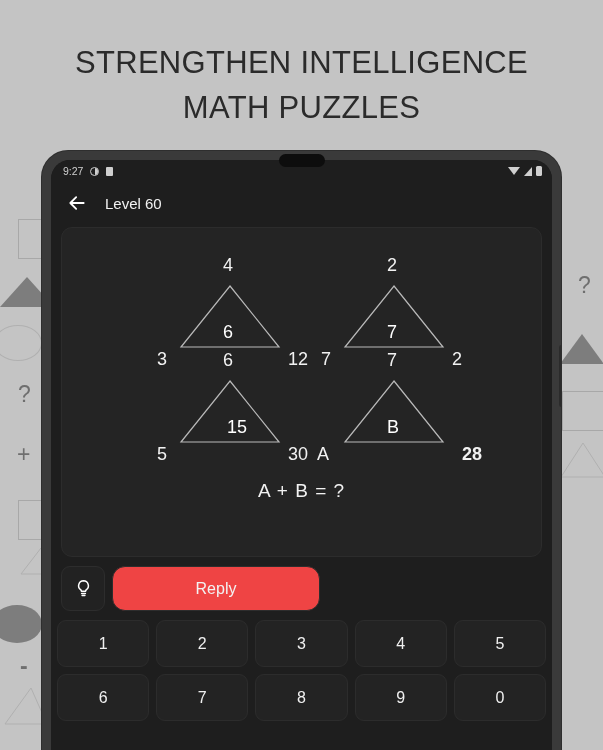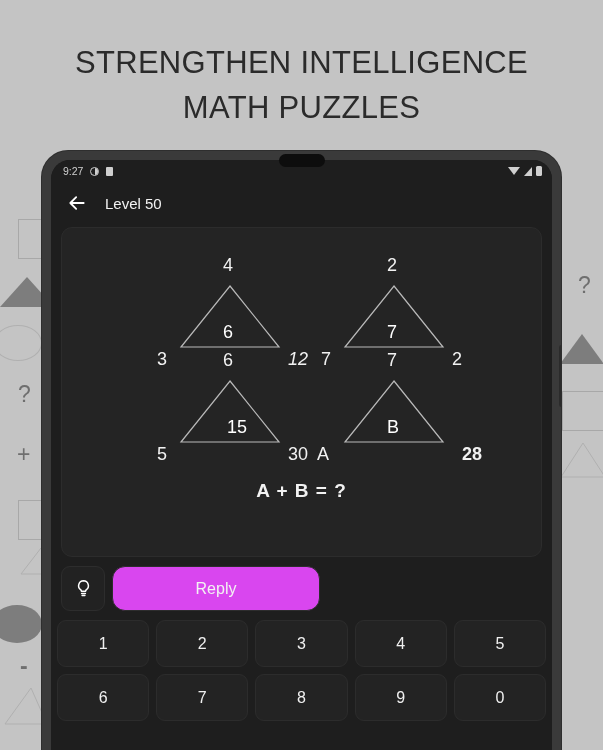--- a/index.html
+++ b/index.html
@@ -103,21 +103,21 @@
   .tri-num {
     position: absolute; color: #f2f2f2; font-size: 18px; line-height: 1;
     white-space: nowrap;
   }
   .tri-center {
     position: absolute; color: #ffffff; font-size: 18px; line-height: 1;
     white-space: nowrap;
   }
   .question {
     position: absolute; left: 0; width: 100%; top: 252px;
-    text-align: center; color: #f2f2f2; font-size: 19px; letter-spacing: 1px; font-weight: bold;
+    text-align: center; color: #f2f2f2; font-size: 19px; letter-spacing: 1px;
   }
 
   
   .answer-row {
     margin: 9px 10px 0 10px; height: 45px;
     display: flex; align-items: stretch; gap: 7px;
   }
   .answer-field {
     flex: 1 1 auto; background: #222222; border: 1px solid #2d2d2d;
     border-radius: 9px; display: flex; align-items: center; position: relative;
@@ -129,21 +129,21 @@
   .clear-btn {
     position: absolute; right: 13px; top: 50%; transform: translateY(-50%);
     width: 15px; height: 15px; cursor: pointer;
   }
   .hint-btn {
     width: 44px; background: #222222; border: 1px solid #2d2d2d;
     border-radius: 9px; display: flex; align-items: center; justify-content: center;
     cursor: pointer;
   }
   .reply-btn {
-    width: 208px; background: #d946ef; border: 1px solid #2d2d2d;
+    width: 208px; background: #ef4444; border: 1px solid #2d2d2d;
     border-radius: 13px; display: flex; align-items: center; justify-content: center;
     color: #f2f2f2; font-size: 16px; cursor: pointer;
   }
 
   
   .keypad { margin: 9px 6px 0 6px; display: flex; flex-direction: column; gap: 7px; }
   .key-row { display: flex; gap: 7px; }
   .key {
     flex: 1 1 0; height: 47px; background: #232323;
     border: 1px solid #2c2c2c; border-radius: 9px;
@@ -205,33 +205,33 @@
         <span class="ic-bat"></span>
       </div>
     </div>
 
     <div class="appbar">
       <span>
         <svg class="back-arrow" viewBox="0 0 24 24">
           <path d="M20 12 H5 M11 5 L4 12 L11 19" fill="none" stroke="#ffffff" stroke-width="2.2" stroke-linecap="round" stroke-linejoin="round"></path>
         </svg>
       </span>
-      <span class="appbar-title">Level 50</span>
+      <span class="appbar-title">Level 60</span>
     </div>
 
     <div class="puzzle-card">
 
       <div class="tri-group" style="left:113px;top:28px;">
         <div class="tri-num" style="left:48px;top:0;">4</div>
         <svg width="110" height="68" viewBox="0 0 110 68" style="position:absolute;left:0;top:27px;">
           <polygon points="55,3 104,64 6,64" fill="none" stroke="#b9b9b9" stroke-width="1.2"></polygon>
         </svg>
         <div class="tri-center" style="left:48px;top:67px;">6</div>
         <div class="tri-num" style="left:-18px;top:94px;">3</div>
-        <div class="tri-num" style="left:113px;top:94px;font-style:italic;">12</div>
+        <div class="tri-num" style="left:113px;top:94px;">12</div>
       </div>
 
       <div class="tri-group" style="left:277px;top:28px;">
         <div class="tri-num" style="left:48px;top:0;">2</div>
         <svg width="110" height="68" viewBox="0 0 110 68" style="position:absolute;left:0;top:27px;">
           <polygon points="55,3 104,64 6,64" fill="none" stroke="#b9b9b9" stroke-width="1.2"></polygon>
         </svg>
         <div class="tri-center" style="left:48px;top:67px;">7</div>
         <div class="tri-num" style="left:-18px;top:94px;">7</div>
         <div class="tri-num" style="left:113px;top:94px;">2</div>

